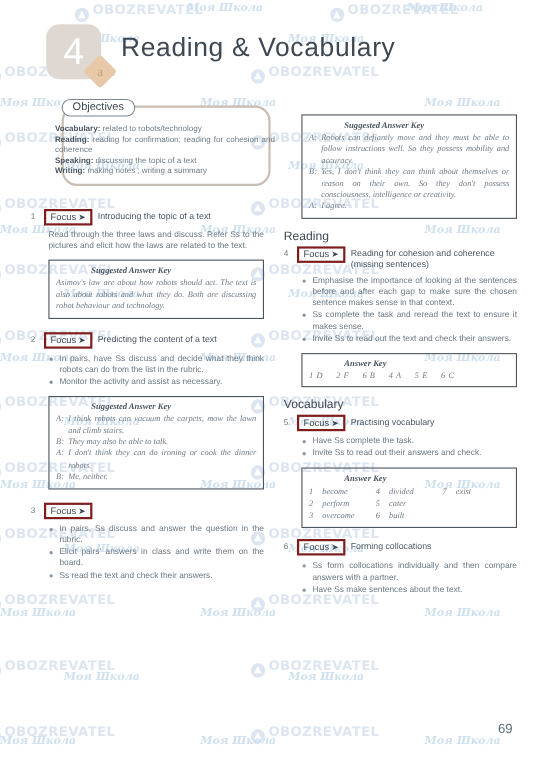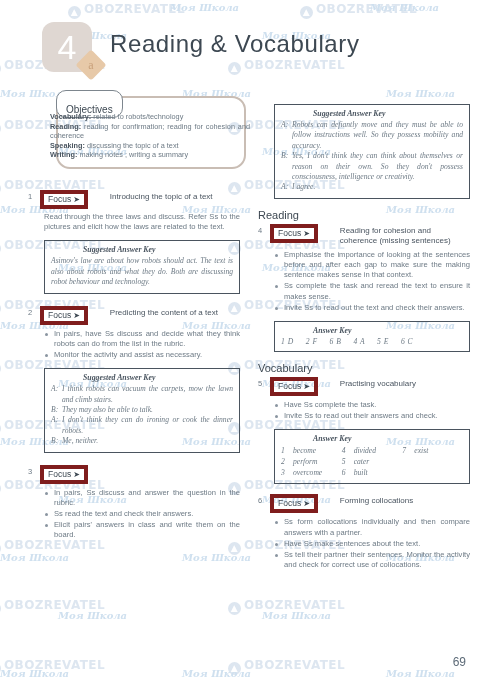--- a/index.html
+++ b/index.html
@@ -73,21 +73,21 @@
   
   .objectives{
     position:absolute;left:56px;top:96px;width:190px;height:73px;
     border:2px solid #c9bdb4;border-radius:14px;
     box-sizing:border-box;
   }
   .objectives-tab{
     position:absolute;left:56px;top:90px;
     border:1.4px solid #7d868e;border-radius:10px;
     background:#ffffff;
-    padding:13px 9px 2px 9px;
+    padding:1px 9px 2px 9px;
     font-size:10px;color:#3d4852;
     font-family:"Liberation Sans",sans-serif;
     text-align:center;
   }
   .objectives-body{
     position:absolute;left:50px;top:112px;width:200px;
     font-size:7.3px;line-height:9.6px;
     color:#6d7a85;
     text-align:justify;
   }
@@ -98,27 +98,27 @@
   .col-left{left:28px;top:190px;}
   .col-right{left:258px;top:96px;}
 
   
   .focus-row{display:flex;align-items:flex-start;margin-bottom:3px;}
   .focus-num{
     width:12px;flex:0 0 12px;font-size:7.5px;color:#6d7a85;
     padding-top:2px;
   }
   .focus-pill{
-    border:4px solid #7f1d1d;
+    border:2px solid #7f1d1d;
     padding:0px 4px 1px 4px;
     font-size:8.5px;color:#3d4852;
     white-space:nowrap;
     display:inline-block;
     font-family:"Liberation Sans",sans-serif;
-    margin-right:22px;
+    margin-right:5px;
   }
   .focus-arrow{font-size:8px;margin-left:2px;}
   .focus-text{
     font-size:8px;color:#4a5560;padding-top:2px;line-height:10px;
     flex:1;
   }
 
   
   .para{
     font-size:7.6px;line-height:10.2px;color:#6d7a85;
@@ -309,22 +309,22 @@
           <div class="utt">Me, neither.</div>
         </div>
       </div>
       <div style="height: 12px;"></div>
       <div class="focus-row">
         <div class="focus-num">3</div>
         <div class="focus-pill"><span>Focus</span><span class="focus-arrow">➤</span></div>
       </div>
       <ul class="bullets">
         <li>In pairs, Ss discuss and answer the question in the rubric.</li>
+        <li>Elicit pairs' answers in class and write them on the board.</li>
         <li>Ss read the text and check their answers.</li>
-        <li>Elicit pairs' answers in class and write them on the board.</li>
       </ul>
       <div style="height: 12px;"></div>
     </div>
 
   <div class="col col-right" id="right-col">
       <div class="akbox">
         <div class="akbox-title">Suggested Answer Key</div>
         <div class="akbox-dlg">
           <div class="spk">A:</div>
           <div class="utt">Robots can defiantly move and they must be able to follow instructions well. So they possess mobility and accuracy.</div>
@@ -338,21 +338,21 @@
           <div class="utt">I agree.</div>
         </div>
       </div>
       <div class="section-head">Reading</div>
       <div class="focus-row">
         <div class="focus-num">4</div>
         <div class="focus-pill"><span>Focus</span><span class="focus-arrow">➤</span></div>
         <div class="focus-text">Reading for cohesion and coherence (missing sentences)</div>
       </div>
       <ul class="bullets">
-        <li>Emphasise the importance of looking at the sentences before and after each gap to make sure the making sentence makes sense in that context.</li>
+        <li>Emphasise the importance of looking at the sentences before and after each gap to make sure the chosen sentence makes sense in that context.</li>
         <li>Ss complete the task and reread the text to ensure it makes sense.</li>
         <li>Invite Ss to read out the text and check their answers.</li>
       </ul>
       <div class="akbox">
         <div class="akbox-title">Answer Key</div>
         <div class="ak-inline"><i>1  D</i><i>2  F</i><i>6  B</i><i>4  A</i><i>5  E</i><i>6  C</i></div>
       </div>
       <div class="section-head">Vocabulary</div>
       <div class="focus-row">
         <div class="focus-num">5</div>
@@ -404,19 +404,18 @@
       </div>
       <div style="height: 10px;"></div>
       <div class="focus-row">
         <div class="focus-num">6</div>
         <div class="focus-pill"><span>Focus</span><span class="focus-arrow">➤</span></div>
         <div class="focus-text">Forming collocations</div>
       </div>
       <ul class="bullets">
         <li>Ss form collocations individually and then compare answers with a partner.</li>
         <li>Have Ss make sentences about the text.</li>
-        <li>Ss tell their partner their sentences. Monitor the activity and check for correct use of collocations.</li>
       </ul>
     </div>
 
   <div class="pagenum">69</div>
 
 </div>
 
 </body></html>

